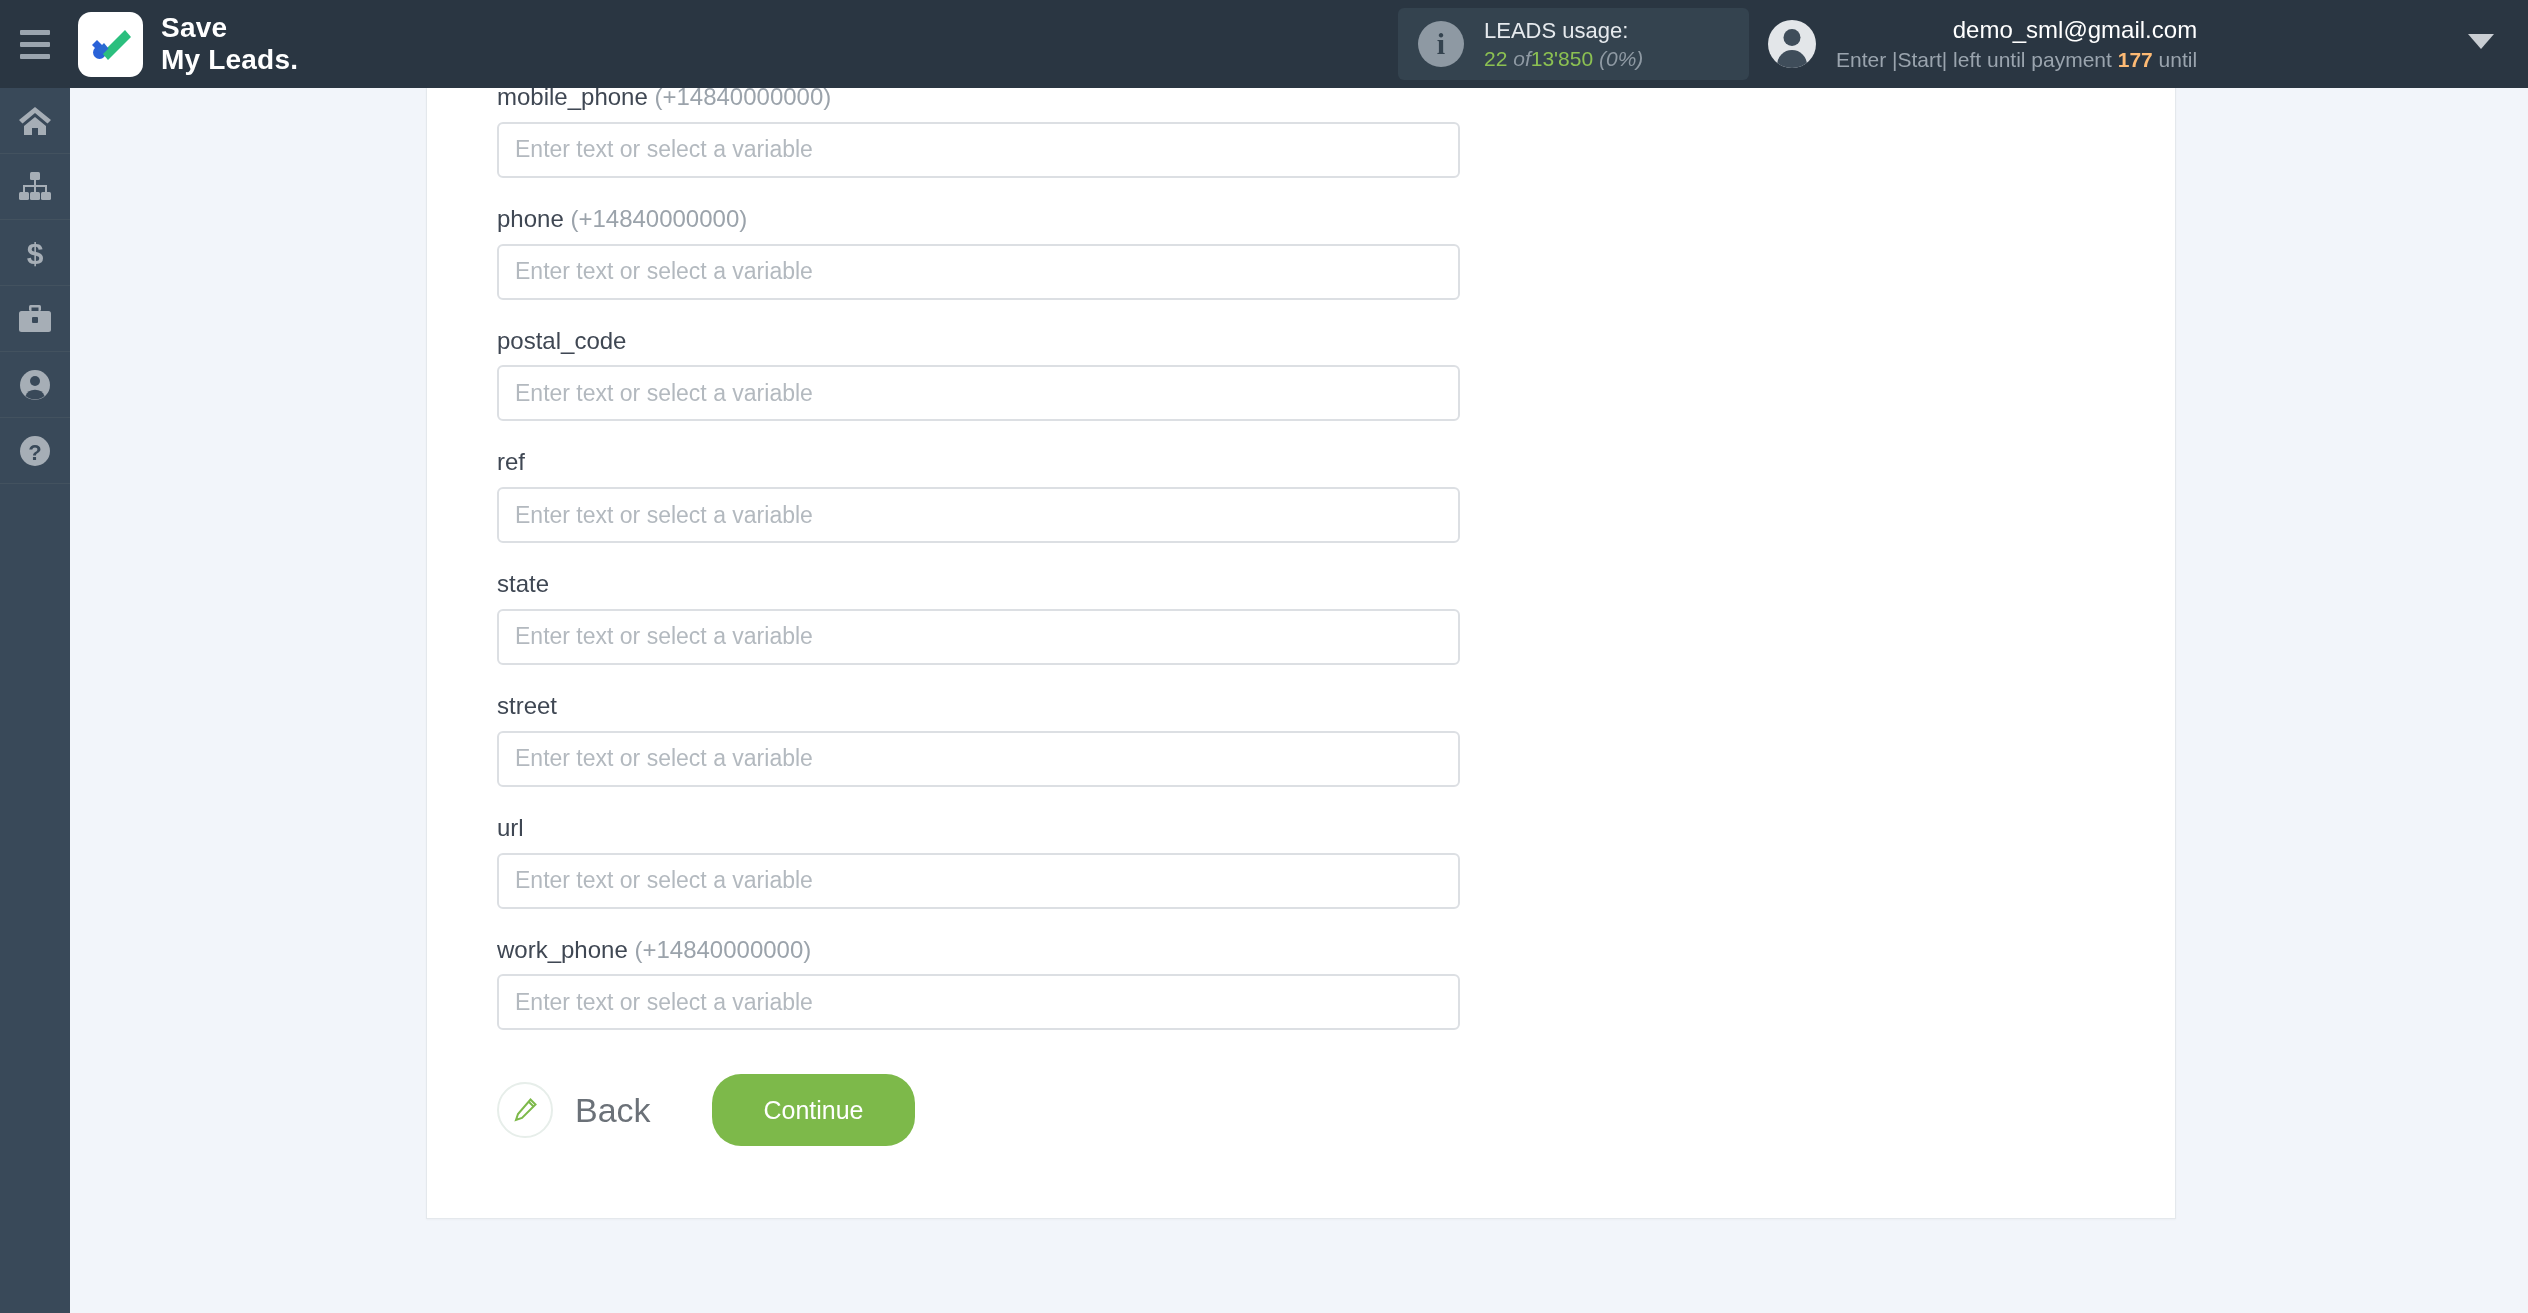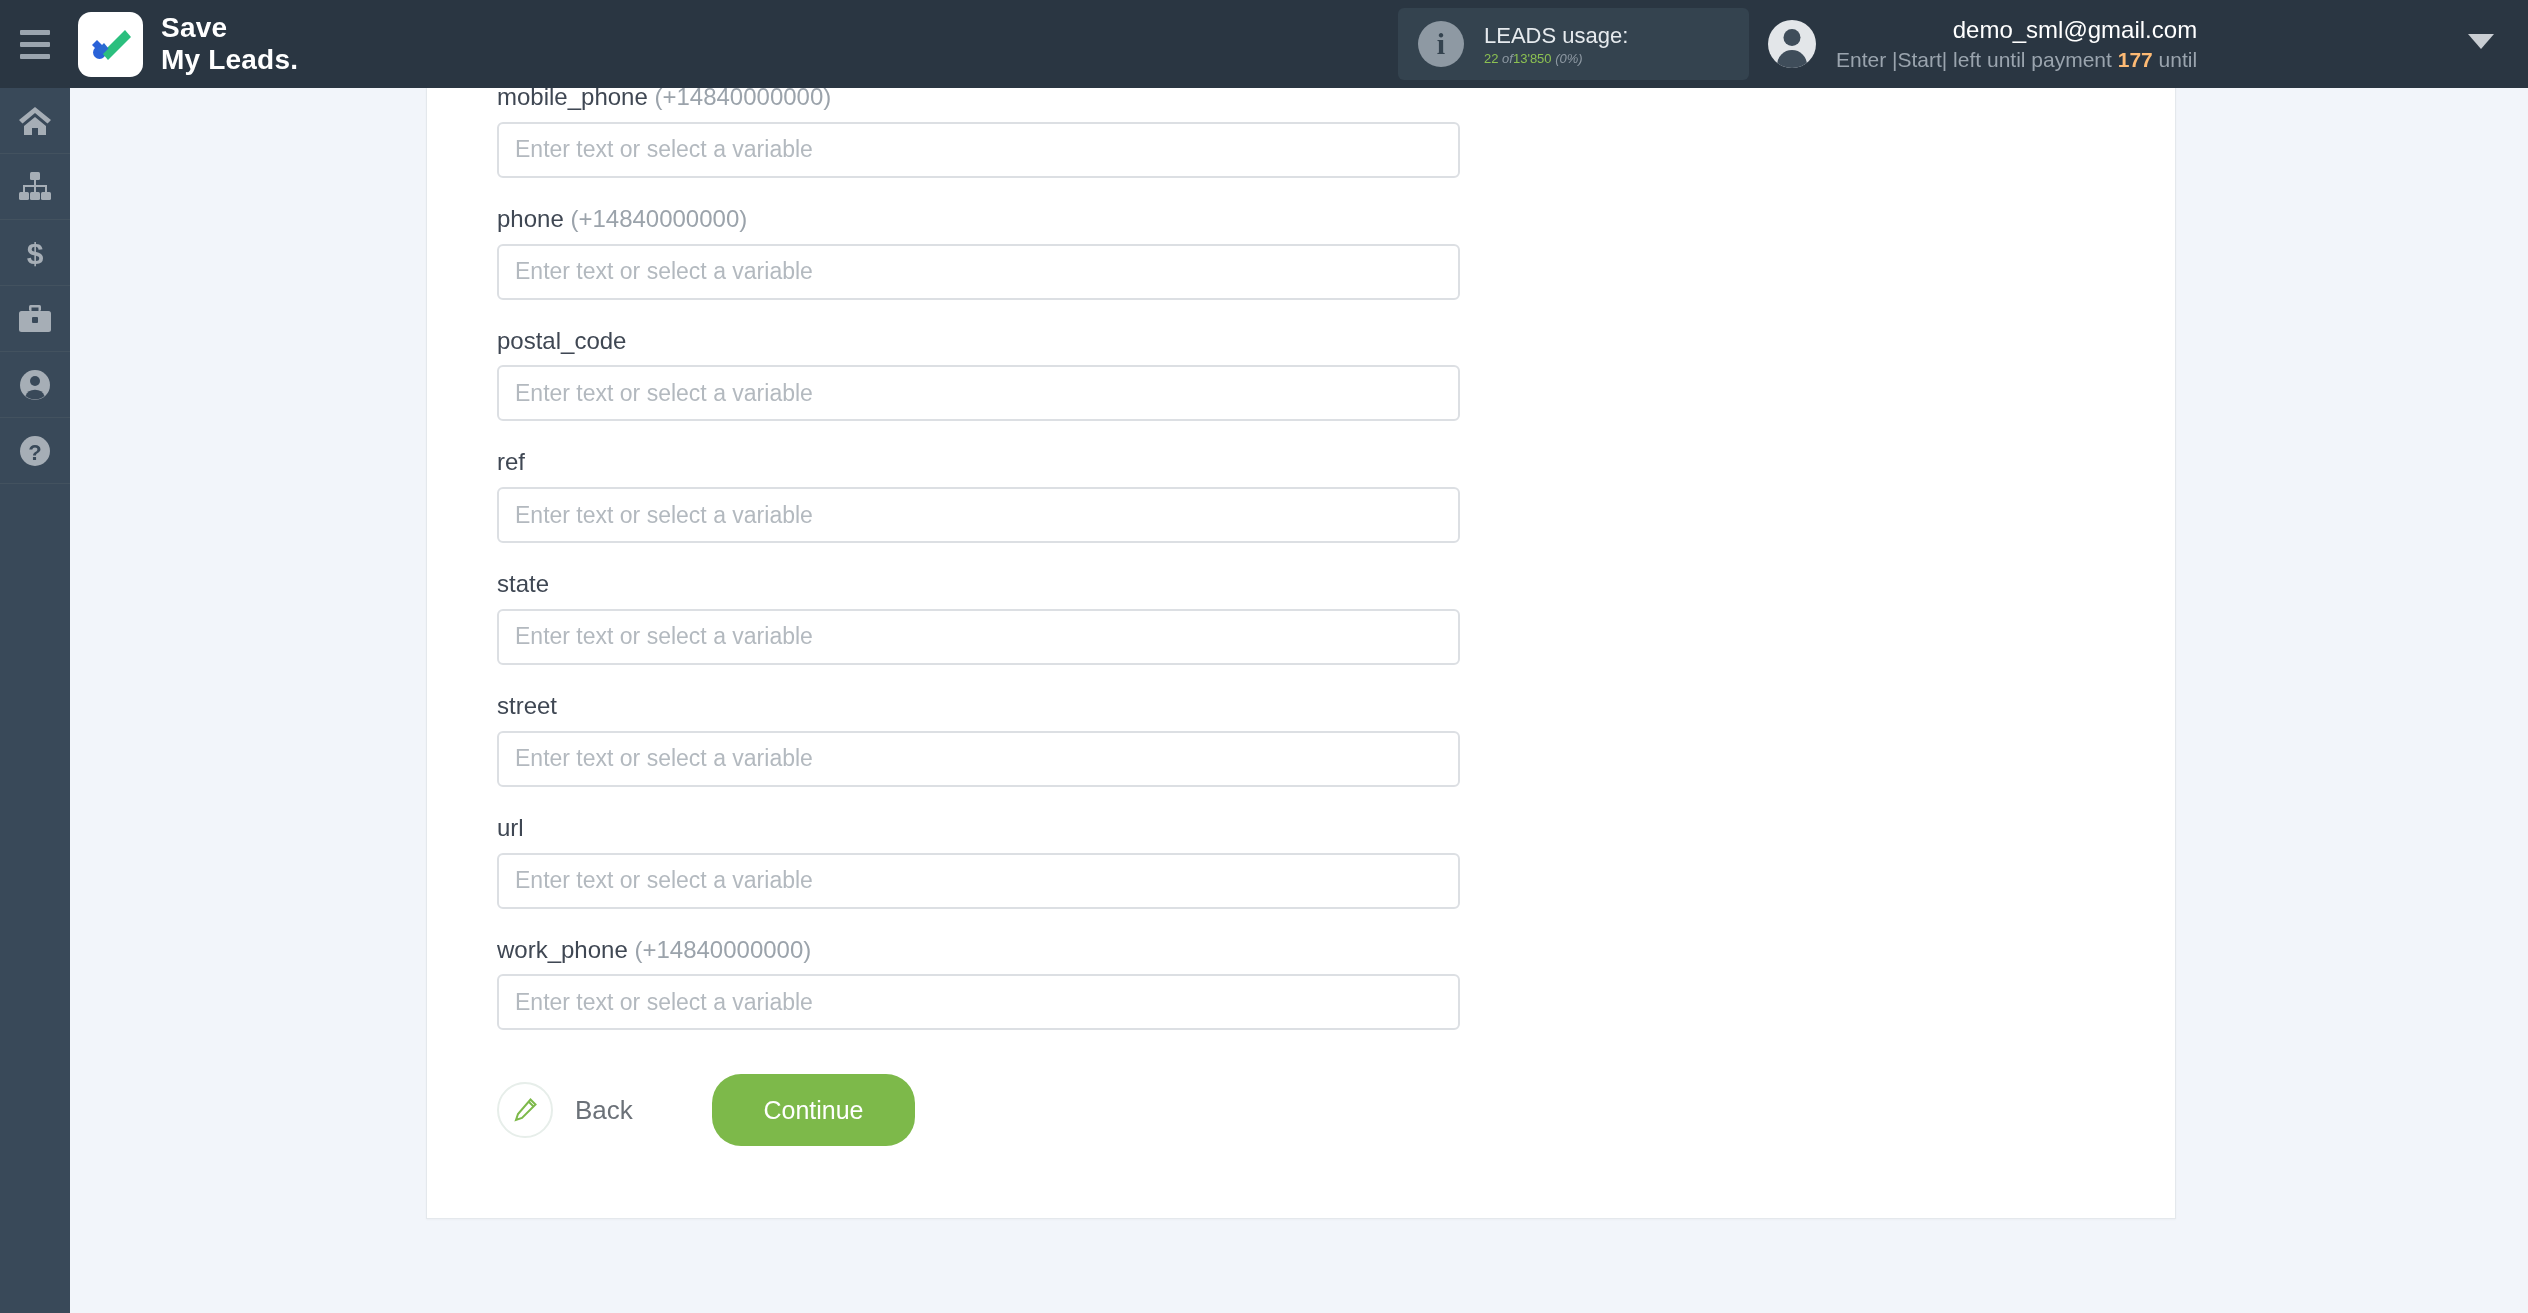--- a/index.html
+++ b/index.html
@@ -86,21 +86,21 @@
     background: #8e99a3;
     color: #34434f;
     font-size: 30px;
     font-weight: bold;
     font-family: "Liberation Serif", serif;
     display: flex; align-items: center; justify-content: center;
     flex: none;
   }
   .usage-lines { line-height: 1.32; }
   .usage-title { color: #e6eaee; font-size: 22px; }
-  .usage-sub { font-size: 13px; color: #8e99a3; font-style: italic; }
+  .usage-sub { font-size: 21px; color: #8e99a3; font-style: italic; }
   .usage-sub .num { color: #8cc152; font-style: normal; }
   .usage-sub .tot { color: #8cc152; font-style: normal; }
 
   .account {
     position: absolute;
     left: 1768px;
     top: 0;
     height: 88px;
     display: flex;
     align-items: center;
@@ -220,21 +220,21 @@
     width: 215px;
   }
   .back-circle {
     width: 56px; height: 56px;
     border-radius: 50%;
     border: 2px solid #e7eeea;
     display: flex; align-items: center; justify-content: center;
     flex: none;
     background: #fff;
   }
-  .back-label { font-size: 26px; color: #6b7178; text-align: right; }
+  .back-label { font-size: 34px; color: #6b7178; text-align: right; }
 
   .continue-btn {
     width: 203px;
     height: 72px;
     border: none;
     border-radius: 29px;
     background: #7db94a;
     color: #ffffff;
     font-family: "Liberation Sans", sans-serif;
     font-size: 25px;

